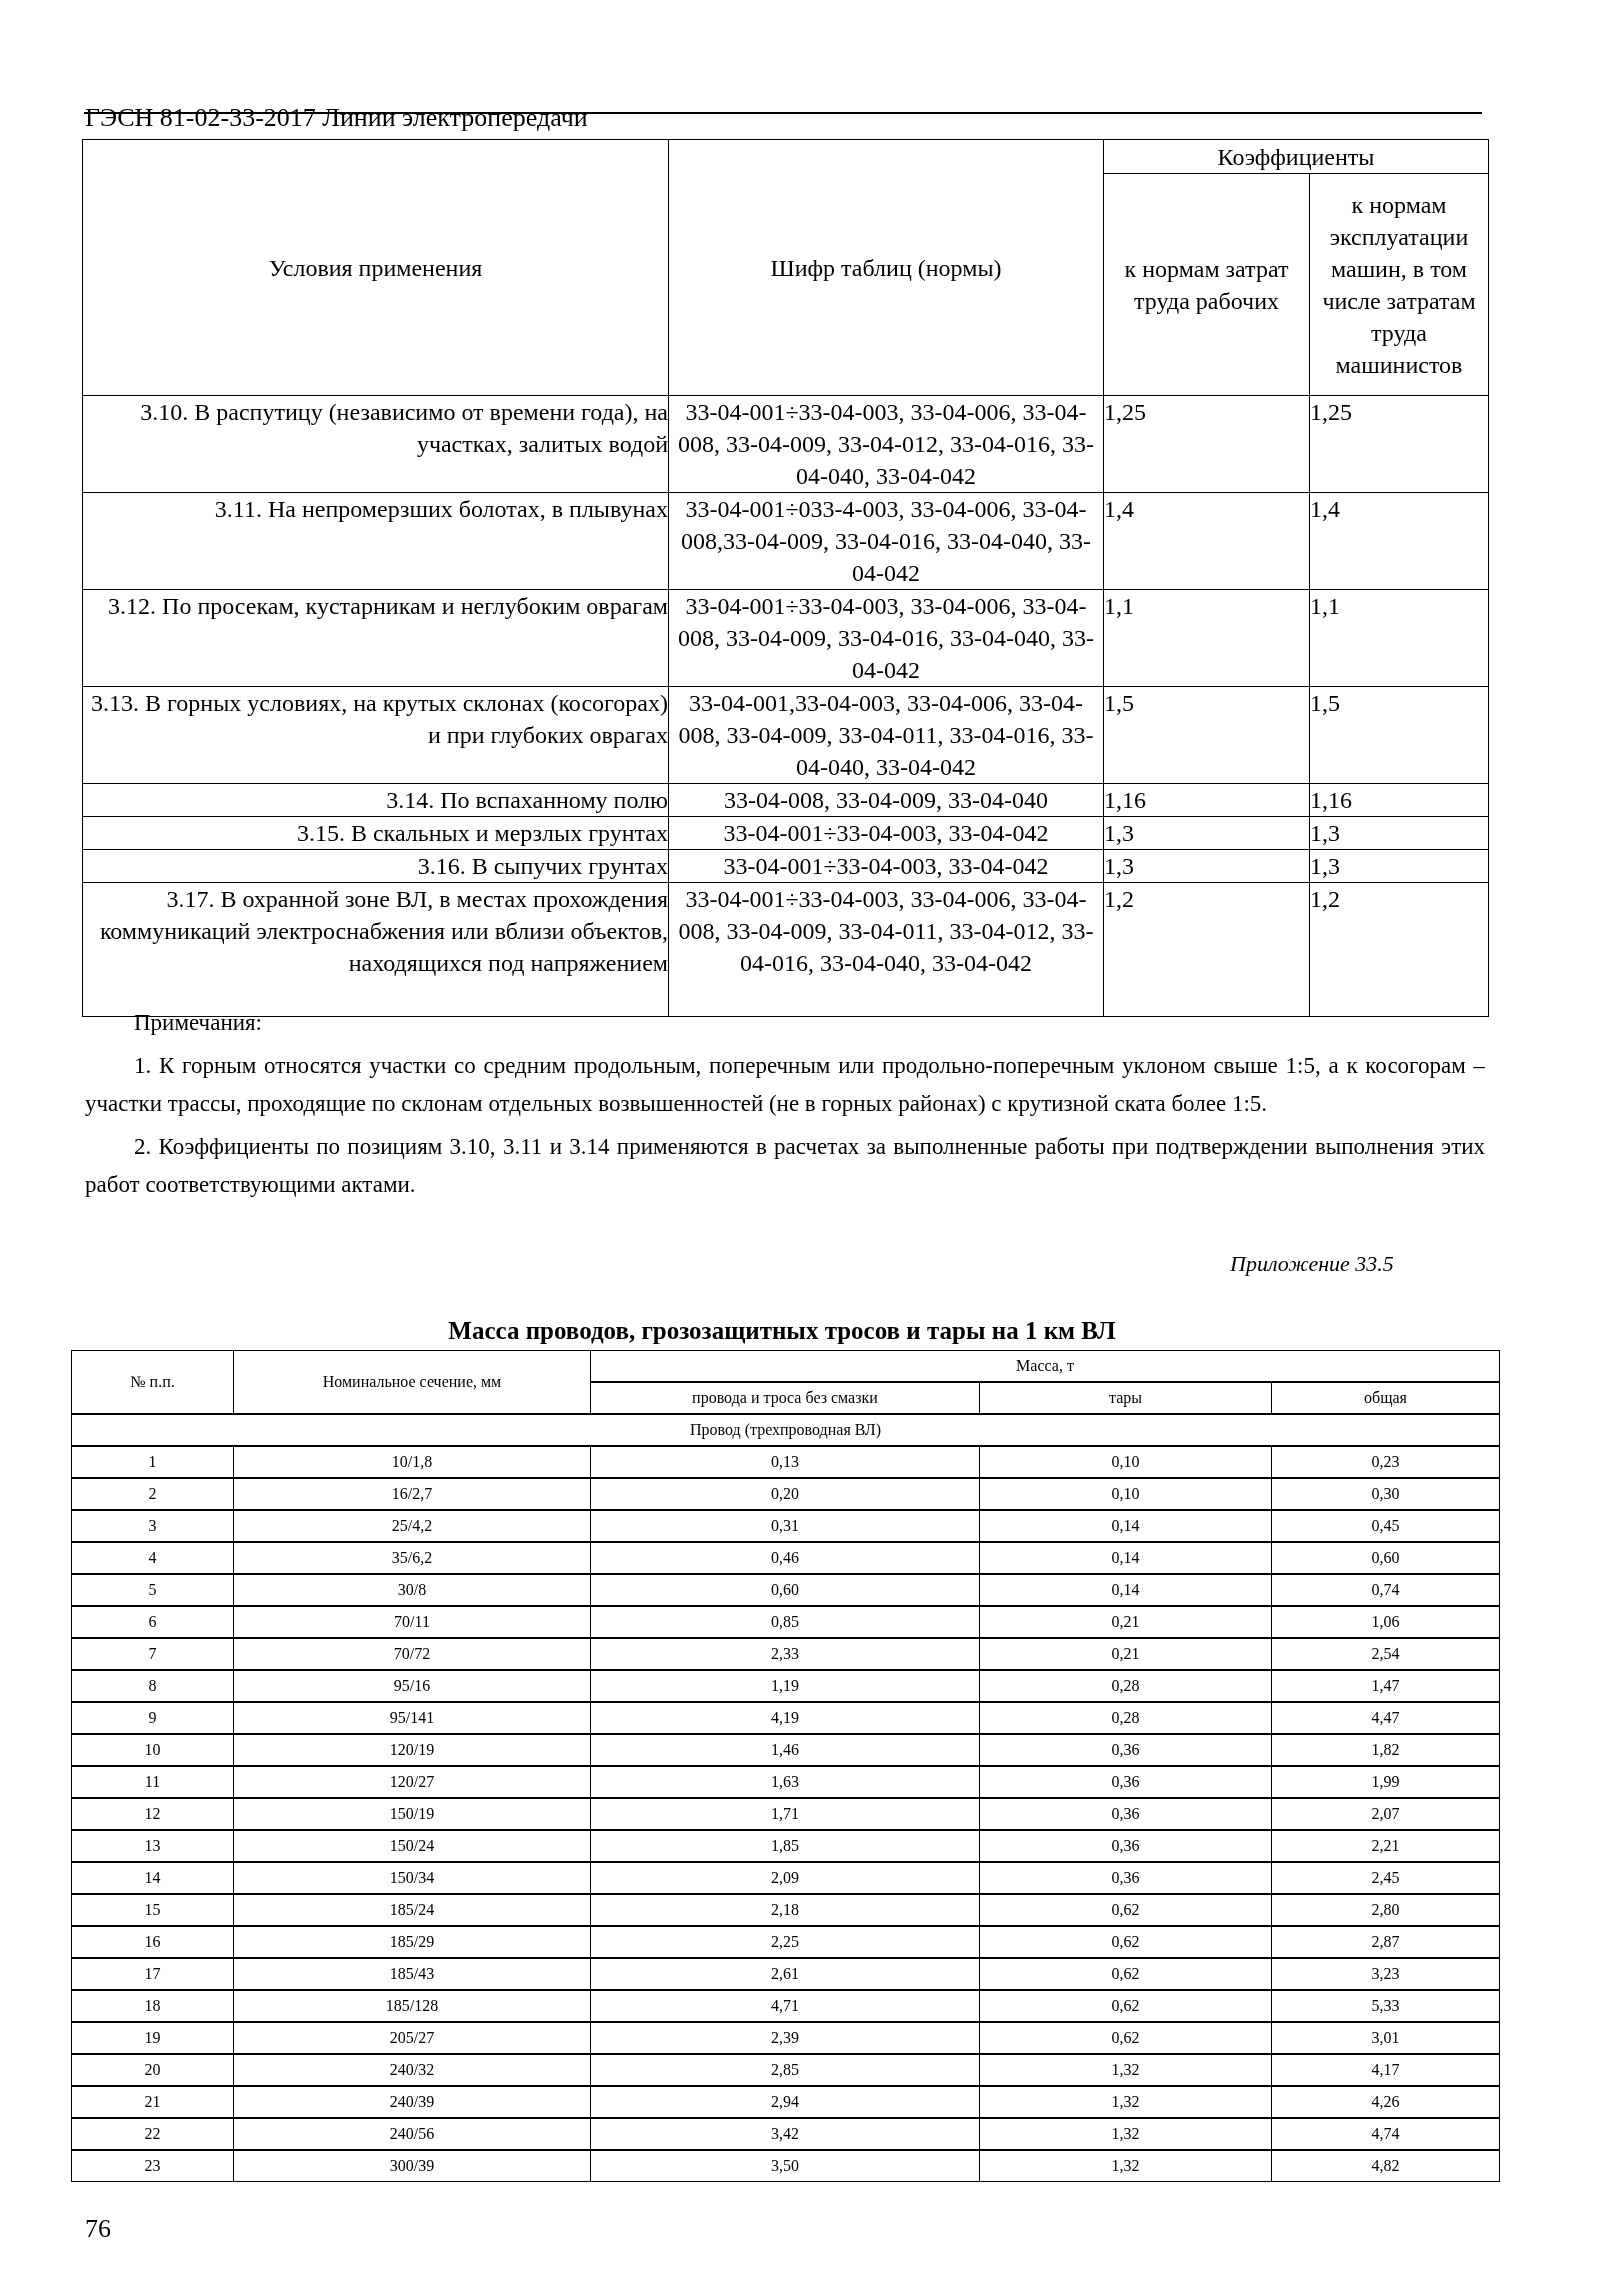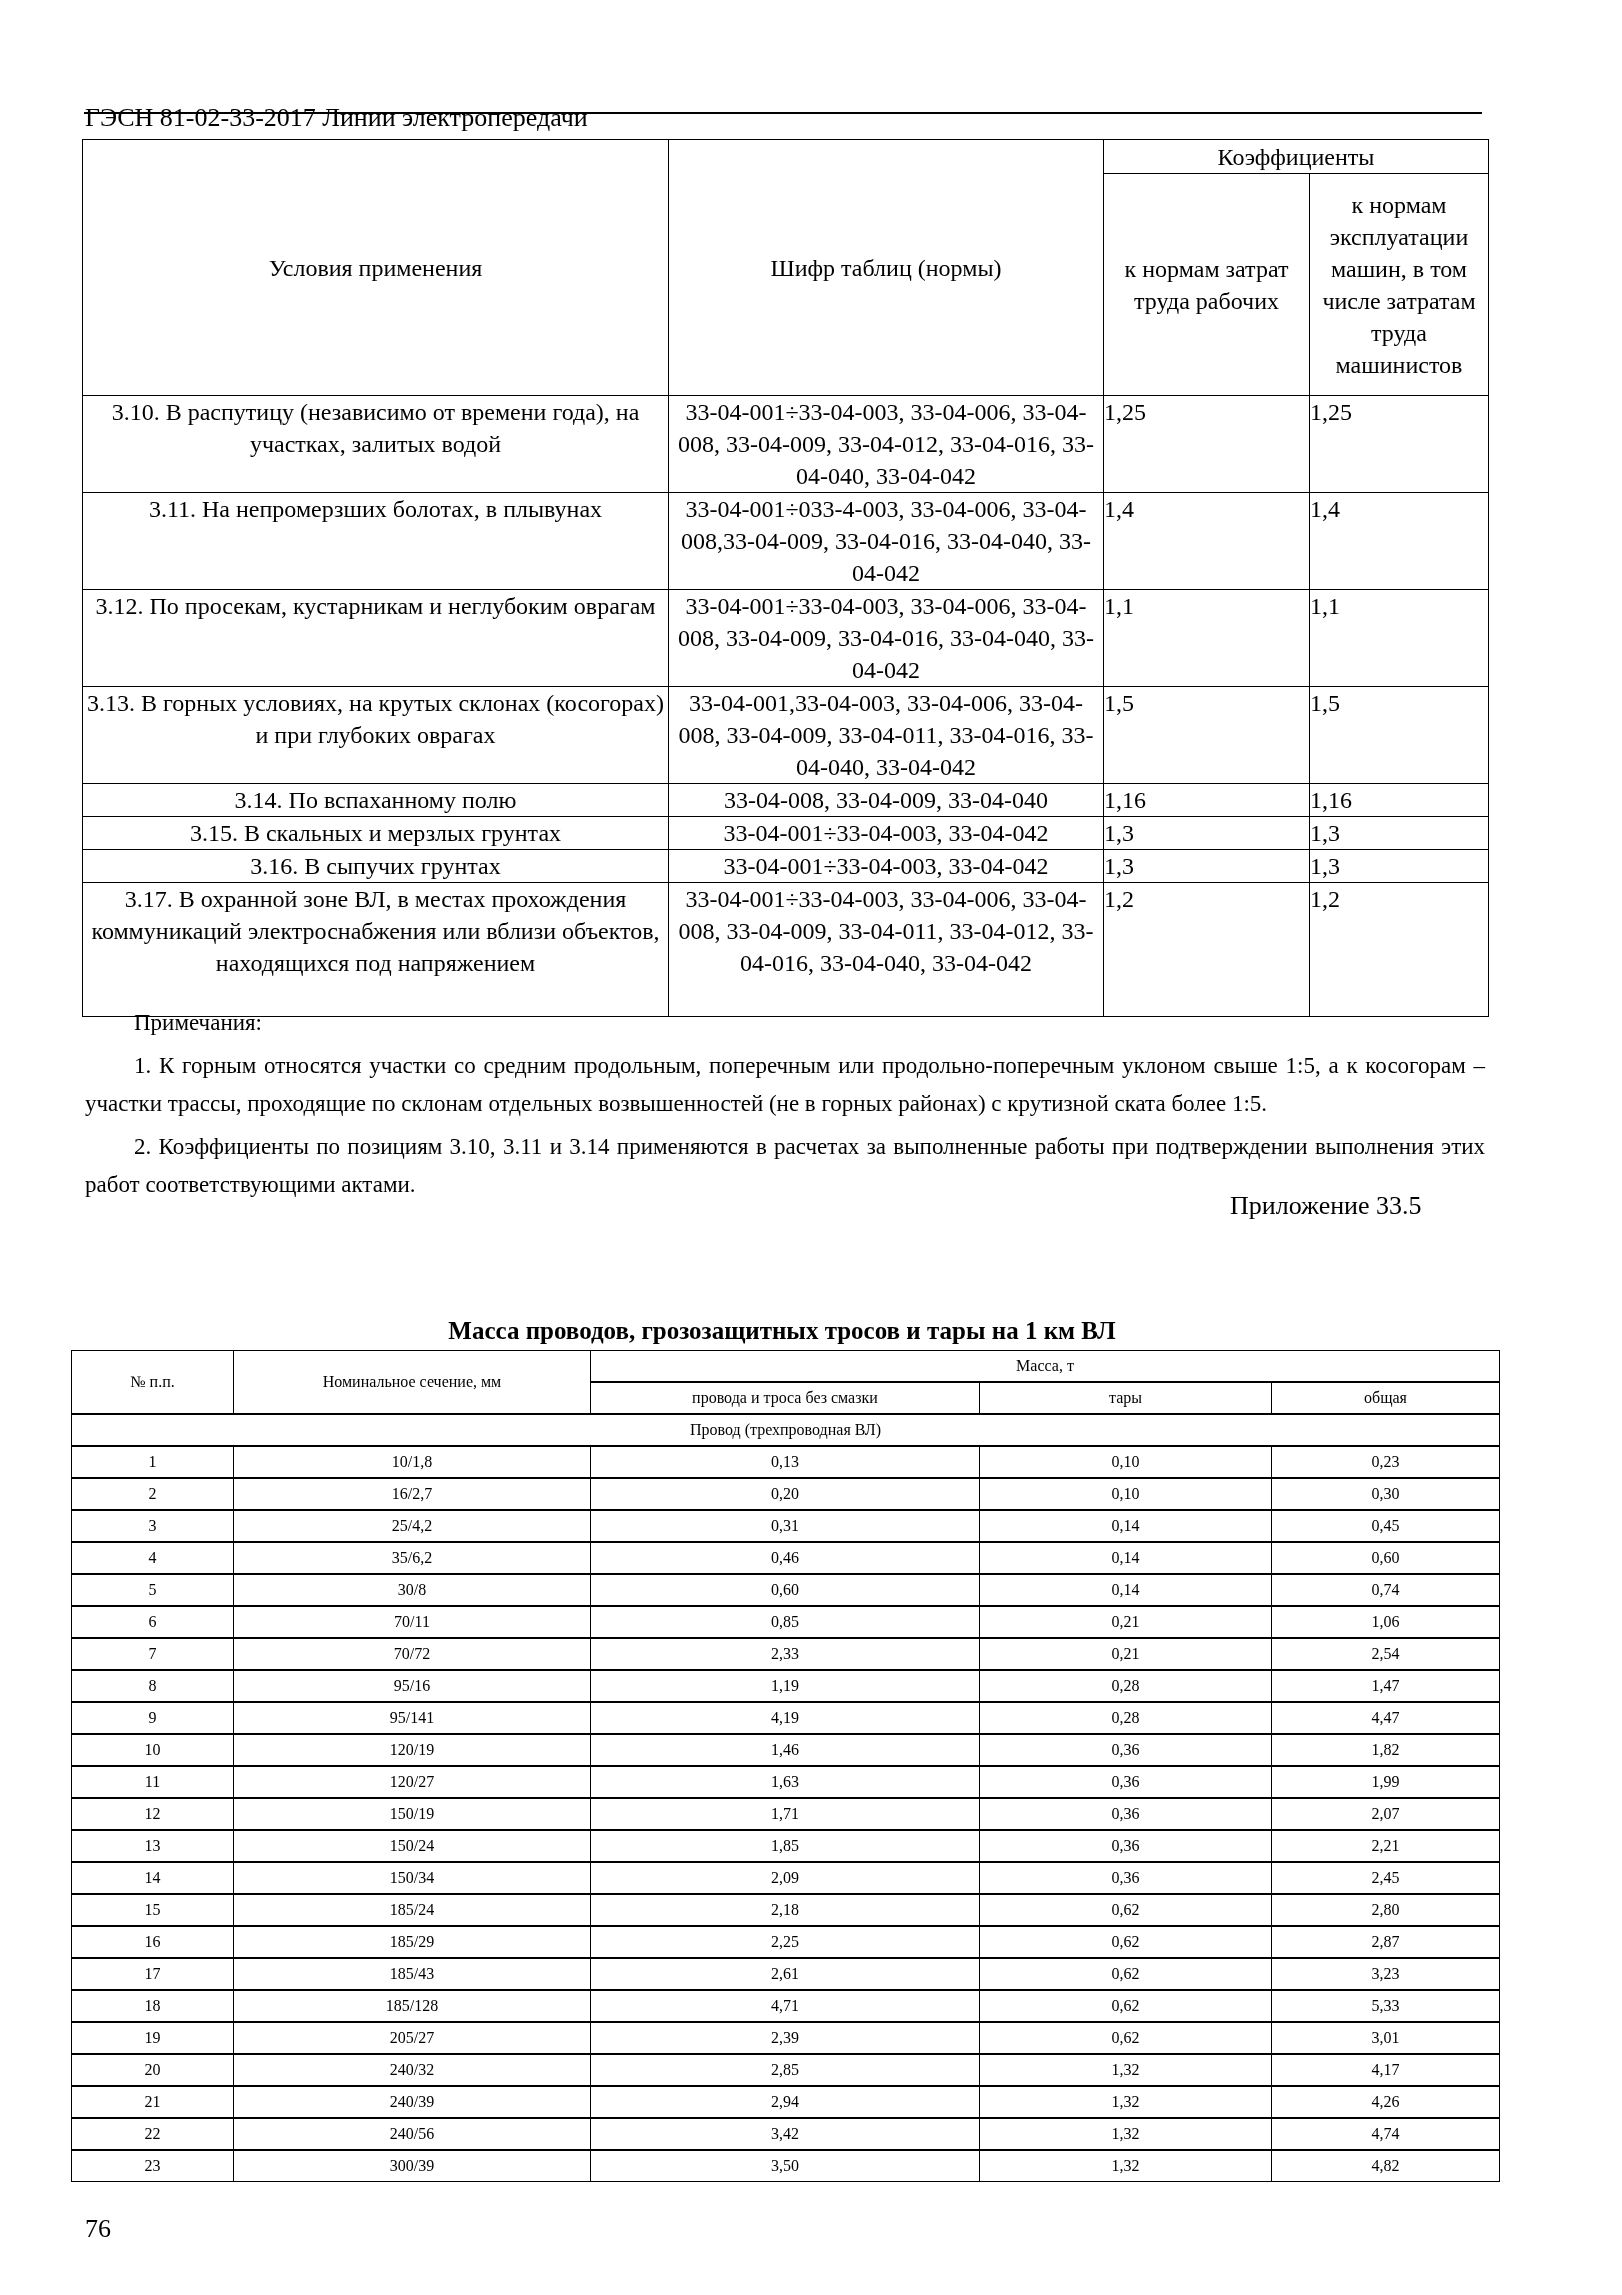--- a/index.html
+++ b/index.html
@@ -13,29 +13,29 @@
   }
   .header-rule { left: 84px; top: 112px; width: 1398px; height: 2px; background: #000; }
 
   table { border-collapse: collapse; table-layout: fixed; }
   td, th { font-weight: normal; padding: 0; vertical-align: top; }
 
   
   #t1 { left: 82px; top: 139px; width: 1406px; font-size: 24px; line-height: 32px; }
   #t1 td, #t1 th { border: 1.3px solid #000; }
   #t1 th { vertical-align: middle; text-align: center; }
-  #t1 .c1 { text-align: center; padding-left: 0; }
+  #t1 .c1 { text-align: right; padding-left: 0; }
   #t1 .c2 { text-align: center; }
   #t1 .c3, #t1 .c4 { text-align: left; }
   #t1 thead th.koef { height: 33px; }
 
   .notes { left: 85px; width: 1400px; font-size: 23px; line-height: 38px; }
   .notes p { margin: 0; text-align: justify; text-indent: 49px; }
   .notes .title { text-indent: 49px; }
-  .appendix { left: 1230px; top: 1189px; font-size: 26px; line-height: 33px; white-space: nowrap; }
+  .appendix { left: 1230px; top: 1247px; font-size: 22px; line-height: 33px; white-space: nowrap; font-style: italic; }
 
   .t2-title { left: 68px; width: 1428px; top: 1314px; text-align: center; font-size: 25px; font-weight: bold; line-height: 33px; }
   #t2 { left: 71px; top: 1350px; width: 1428px; font-size: 16px; line-height: 30px; }
   #t2 td, #t2 th { border: 1.3px solid #000; text-align: center; vertical-align: middle; height: 30px; }
   #t2 tr.row td { border-top: 2.6px solid #000; }
   #t2 .section td { border-top: 2.6px solid #000; }
 
   .page-number { left: 85px; top: 2212px; font-size: 26px; line-height: 33px; }
 </style>
 </head>

